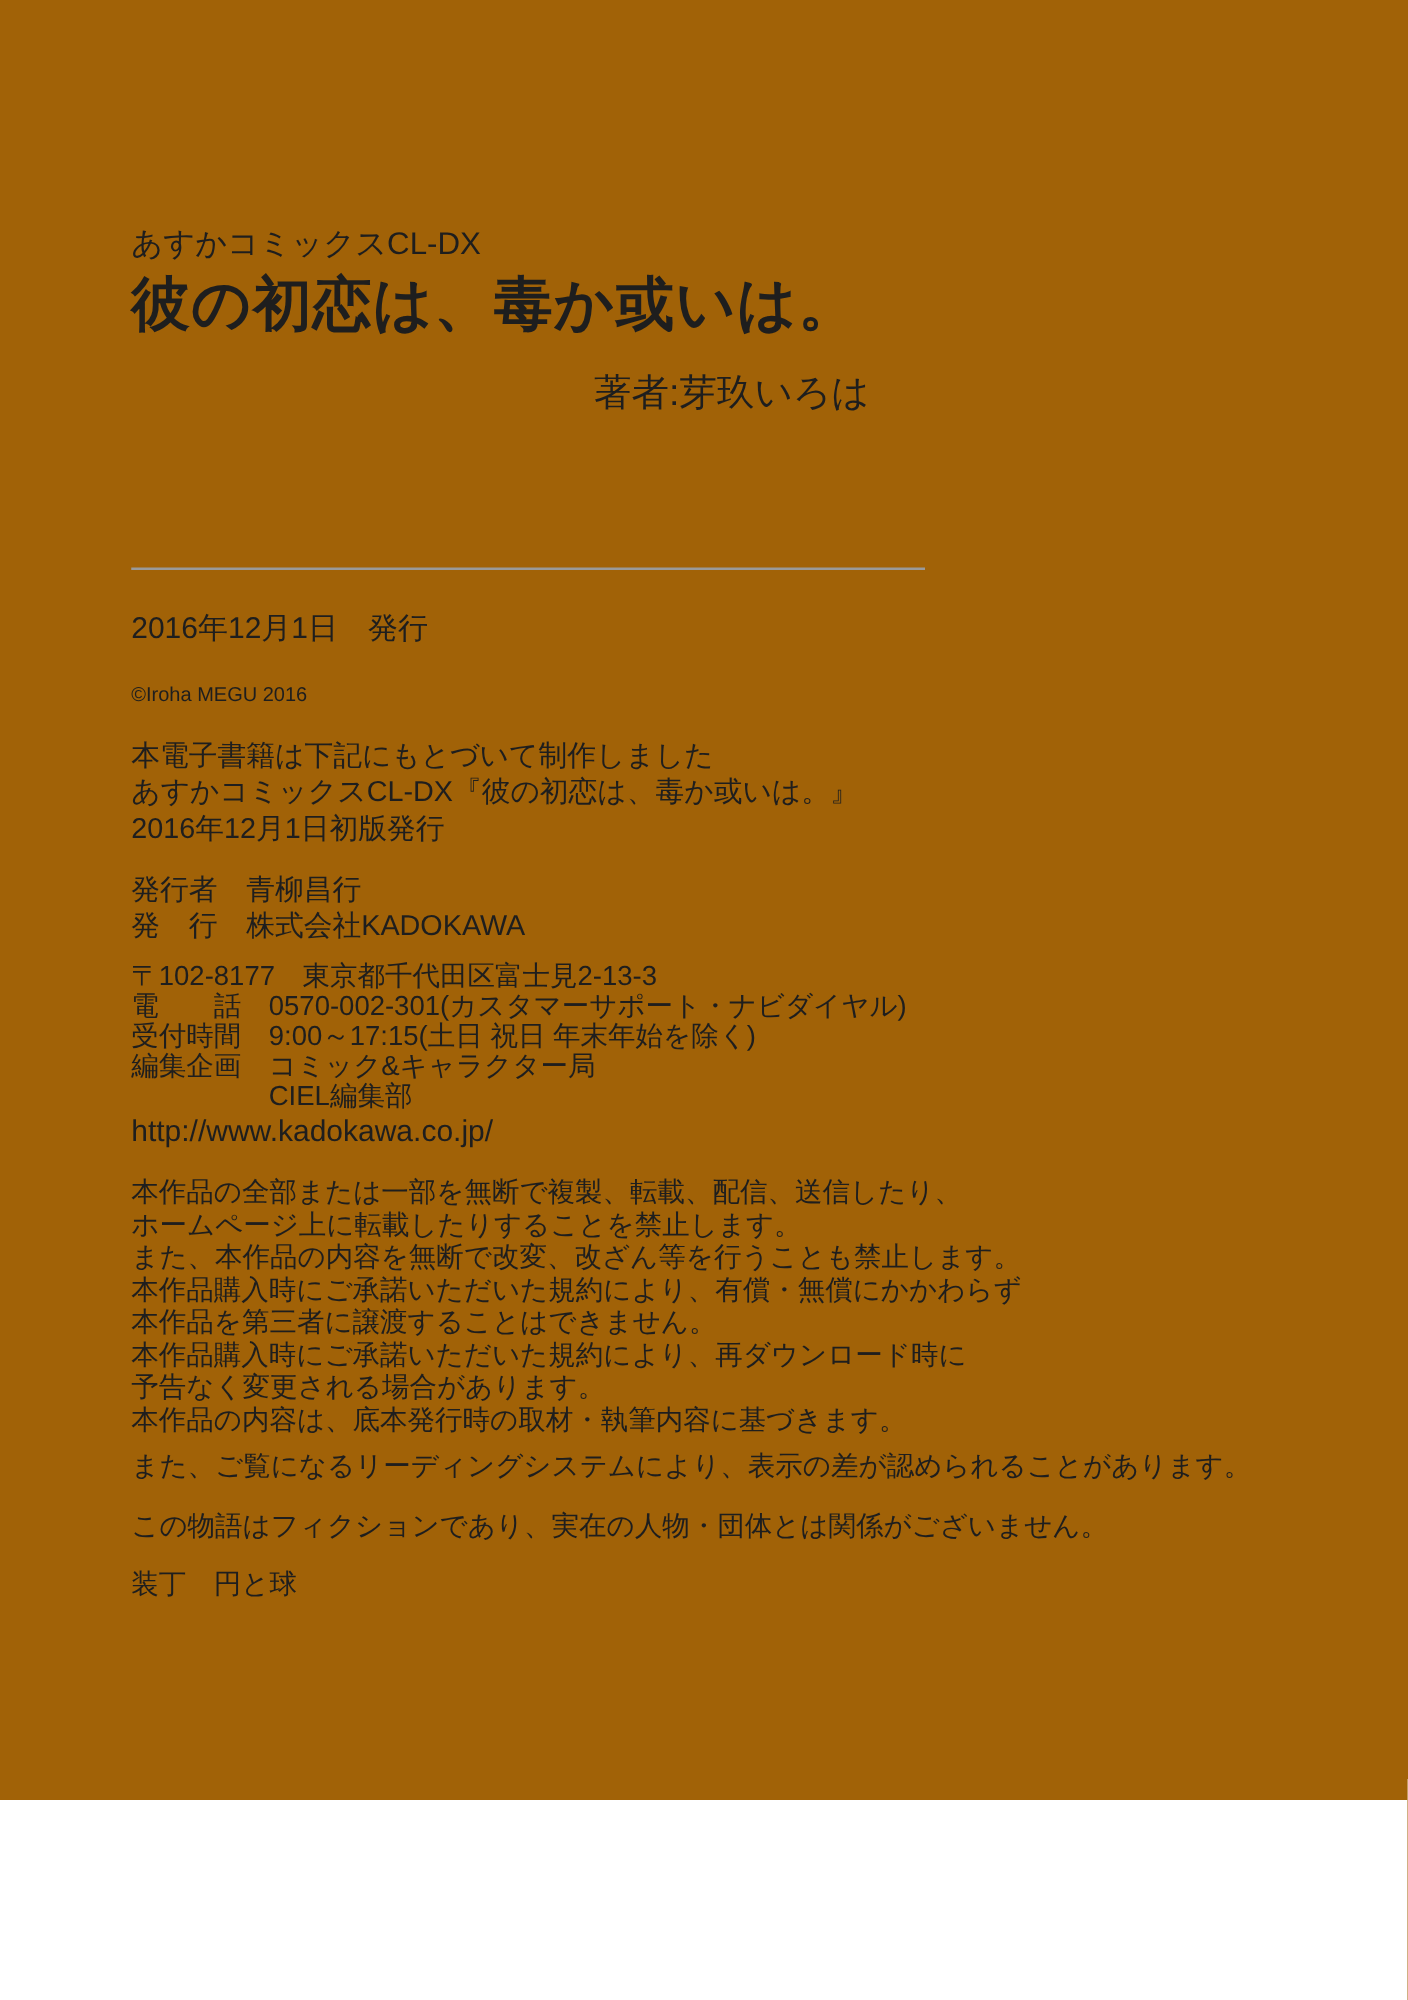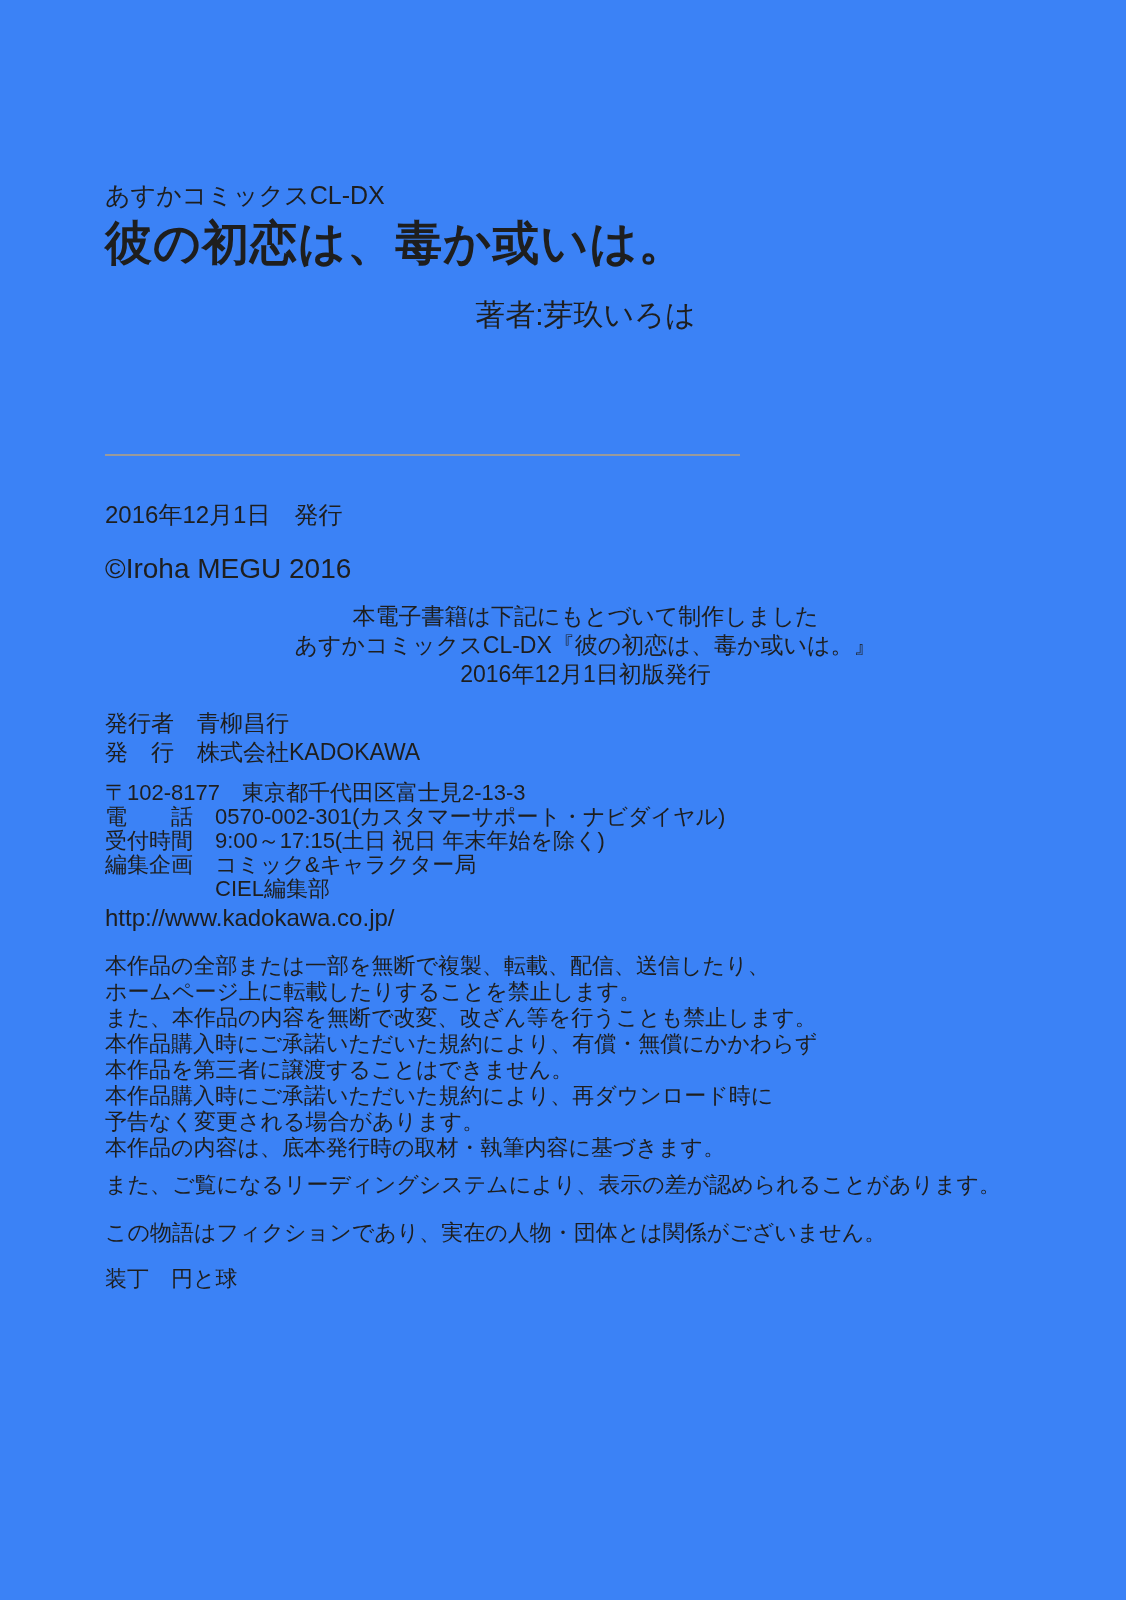--- a/index.html
+++ b/index.html
@@ -6,23 +6,23 @@
   body {
     width: 1126px;
     height: 1600px;
     background: #ffffff;
     color: #1e1e1e;
     font-family: "Liberation Sans", "DejaVu Sans", sans-serif;
   }
   .page {
     position: relative;
     width: 1126px;
-    height: 1600px;
+    height: 1440px;
     overflow: hidden;
-    background: #3b82f6;
+    background: #a16207;
   }
   .content {
     padding: 180px 60px 0 105px;
   }
   .line { white-space: pre-wrap; }
 
   .imprint-label {
     font-size: 25px;
     line-height: 30px;
   }
@@ -42,32 +42,31 @@
   .divider {
     width: 635px;
     height: 2px;
     background: #9a9a9a;
     border: 0;
     margin: 120px 0 0 0;
   }
   .pub-date {
     font-size: 24px;
     line-height: 30px;
-    margin-top: 44px;
+    margin-top: 32px;
   }
   .copyright {
-    font-size: 28px;
+    font-size: 16px;
     line-height: 30px;
     margin-top: 24px;
   }
   .source-note {
     margin-top: 18px;
     font-size: 23px;
     line-height: 29px;
-    text-align: center;
   }
   .publisher {
     margin-top: 20px;
     font-size: 23px;
     line-height: 29px;
   }
   .contact {
     margin-top: 14px;
     font-size: 22px;
     line-height: 24px;

